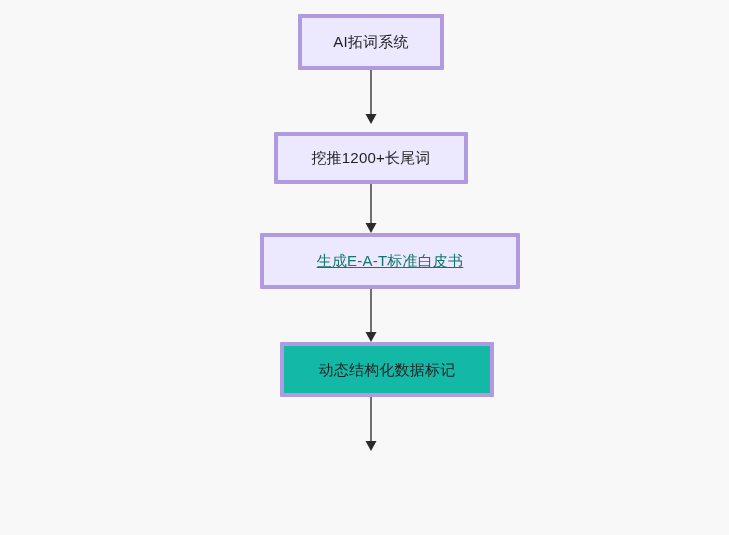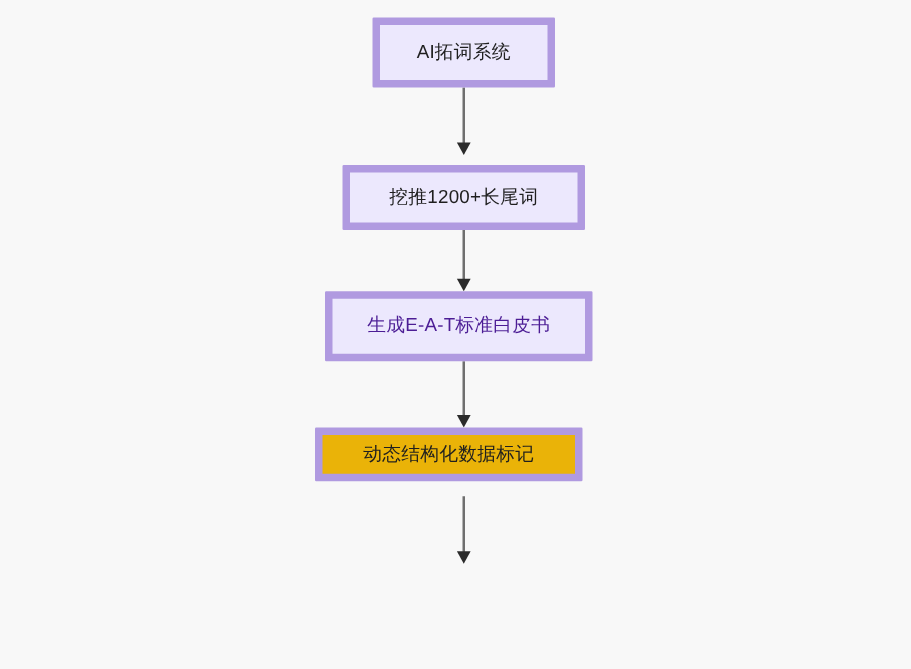--- a/index.html
+++ b/index.html
@@ -17,21 +17,21 @@
   #flow-canvas {
     position: relative;
     width: 729px;
     height: 535px;
     background: #f8f8f8;
   }
   .node {
     position: absolute;
     box-sizing: border-box;
     background: #ece8fd;
-    border: 6px solid #7f1d1d;
+    border: 4px solid #7f1d1d;
     border-radius: 1px;
     display: flex;
     align-items: center;
     justify-content: center;
     color: #1f1f1f;
     font-size: 15px;
     line-height: 1.2;
     letter-spacing: 0.2px;
     white-space: nowrap;
     z-index: 2;
@@ -74,19 +74,19 @@
     <svg class="edge" width="24" height="54" viewBox="0 0 24 54" style="left: 359px; top: 397px;">
       <line class="edge-line" x1="12" y1="0" x2="12" y2="45" stroke="#6f6f6f"></line>
       <polygon class="edge-head" points="6.5,44 17.5,44 12,54" fill="#2b2b2b"></polygon>
     </svg>
     <div class="node" style="left: 298px; top: 14px; width: 146px; height: 56px; background: rgb(236, 232, 253); border-color: rgb(176, 154, 224); color: rgb(31, 31, 31);">
       <span class="node-label">AI拓词系统</span>
     </div>
     <div class="node" style="left: 274px; top: 132px; width: 194px; height: 52px; background: rgb(236, 232, 253); border-color: rgb(176, 154, 224); color: rgb(31, 31, 31);">
       <span class="node-label">挖推1200+长尾词</span>
     </div>
-    <div class="node" style="left: 260px; top: 233px; width: 214px; height: 56px; background: rgb(236, 232, 253); border-color: rgb(176, 154, 224); color: #4c1d95;">
+    <div class="node" style="left: 260px; top: 233px; width: 260px; height: 56px; background: rgb(236, 232, 253); border-color: rgb(176, 154, 224); color: #0f766e; text-decoration: underline;">
       <span class="node-label">生成E-A-T标准白皮书</span>
     </div>
-    <div class="node" style="left: 252px; top: 342px; width: 214px; height: 43px; background: #eab308; border-color: rgb(176, 154, 224); color: rgb(31, 31, 31);">
+    <div class="node" style="left: 280px; top: 342px; width: 214px; height: 55px; background: #14b8a6; border-color: rgb(176, 154, 224); color: rgb(31, 31, 31);">
       <span class="node-label">动态结构化数据标记</span>
     </div>
   </div>
 
 </body></html>

